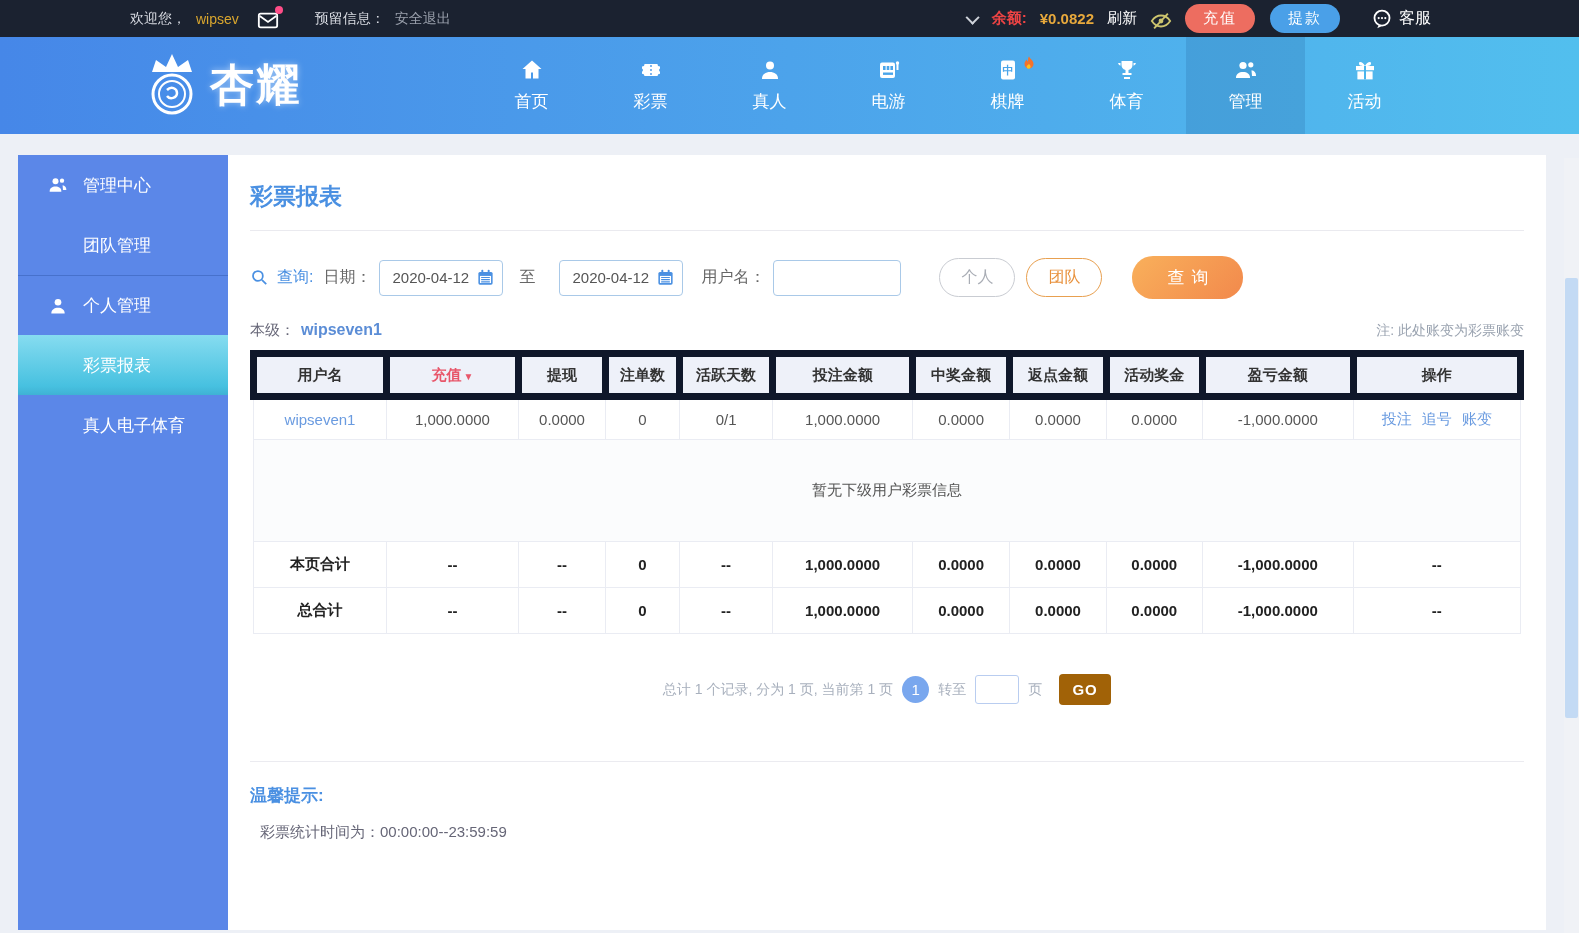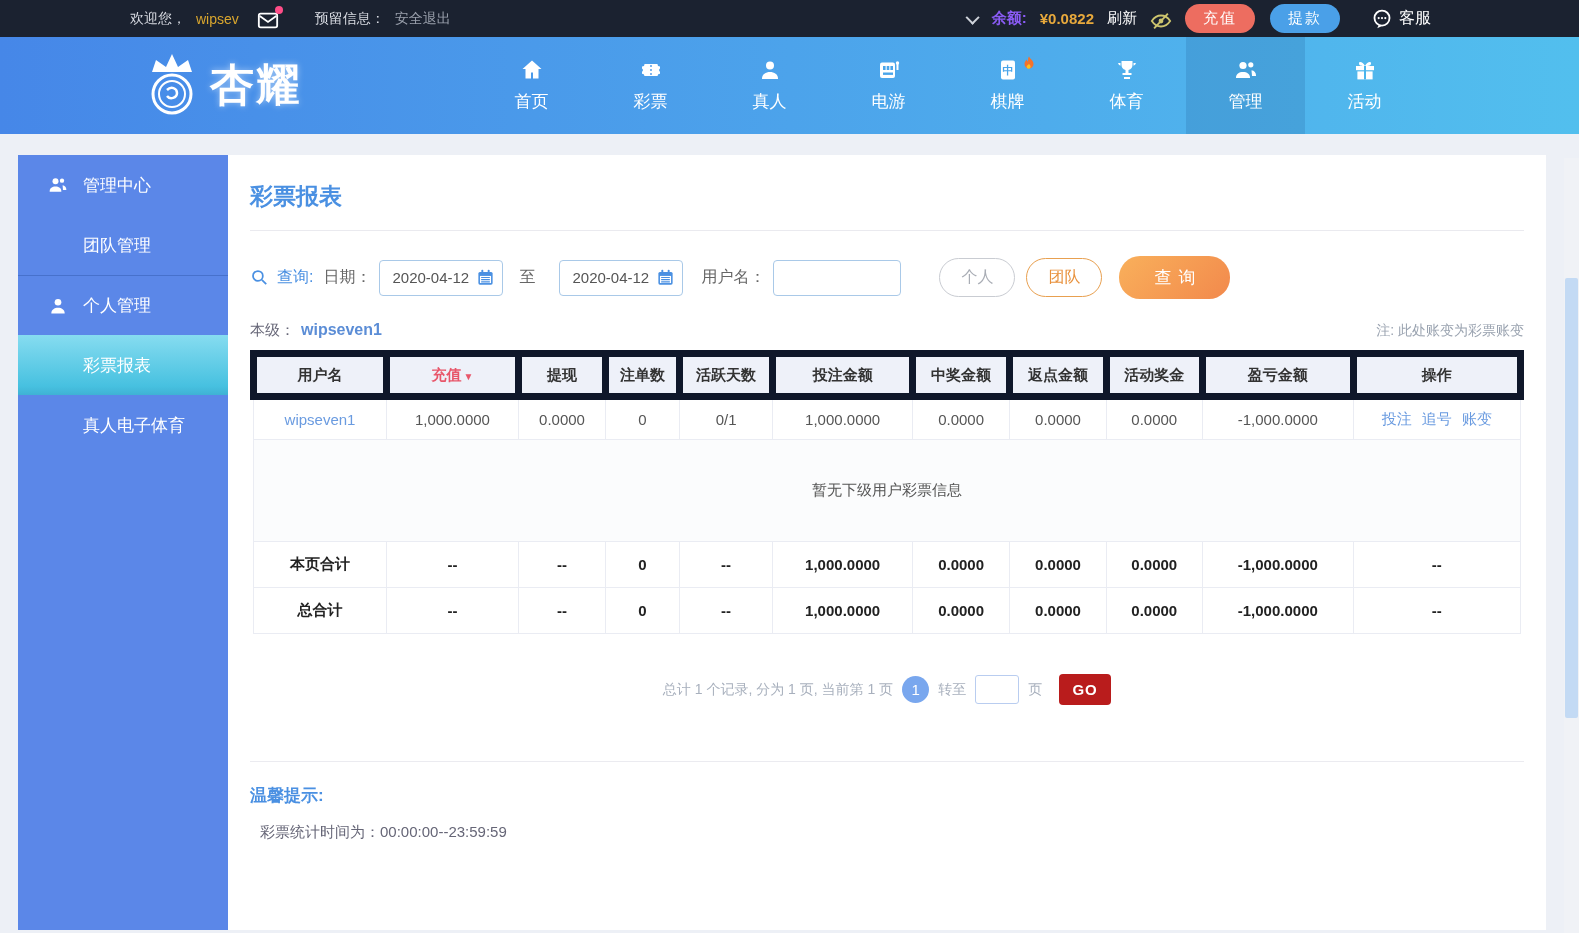--- a/index.html
+++ b/index.html
@@ -11,21 +11,21 @@
   .topbar { height:37px; background:#1b2230; display:flex; align-items:center; color:#d8dbe2; font-size:14px; }
   .topbar-left { margin-left:130px; display:flex; align-items:center; gap:10px; }
   .welcome { color:#d8dbe2; }
   .username-top { color:#d9a62e; }
   .mail-wrap { position:relative; margin-left:8px; cursor:pointer; width:22px; height:18px; color:#fff; }
   .mail-dot { position:absolute; top:-4px; right:-4px; width:8px; height:8px; border-radius:50%; background:#ff4d88; }
   .reserved { margin-left:26px; color:#d8dbe2; }
   .logout { color:#9aa0ac; cursor:pointer; }
   .topbar-right { margin-left:auto; margin-right:148px; display:flex; align-items:center; gap:13px; }
   .chev { width:10px; height:10px; border-left:2px solid #cfd3da; border-bottom:2px solid #cfd3da; transform:rotate(-45deg) translateY(-2px); cursor:pointer; }
-  .balance-label { color:#8b5cf6; font-weight:bold; font-size:15px; }
+  .balance-label { color:#ef4444; font-weight:bold; font-size:15px; }
   .balance-value { color:#e8a93c; font-weight:bold; font-size:15px; }
   .refresh { color:#fff; cursor:pointer; font-size:15px; }
   .eye { color:#cdc56e; width:22px; height:18px; cursor:pointer; }
   .pill-btn { border:none; color:#fff; font-size:15px; padding:5px 18px; border-radius:16px; cursor:pointer; letter-spacing:2px; }
   .btn-deposit { background:#ed6d60; }
   .btn-withdraw { background:#4aa0e8; margin-left:2px; }
   .service { display:flex; align-items:center; gap:6px; color:#fff; font-size:16px; cursor:pointer; margin-left:18px; }
   .service svg { width:22px; height:22px; }
 
   
@@ -60,42 +60,42 @@
   .query-label { color:#4a90e2; margin:0 10px 0 8px; }
   .date-wrap { position:relative; margin-left:8px; }
   .date-input { width:124px; height:36px; border:1px solid #a9c9e8; border-radius:4px; font-size:15px; color:#555; padding:0 32px 0 12px; font-family:inherit; background:#fff; }
   .cal-icon { position:absolute; right:8px; top:8px; width:19px; height:19px; color:#4a90e2; cursor:pointer; }
   .to-label { margin:0 16px; }
   .uname-label { margin-left:18px; margin-right:8px; }
   .uname-input { width:128px; height:36px; border:1px solid #a9c9e8; border-radius:4px; font-size:15px; padding:0 10px; font-family:inherit; }
   .scope-btn { background:#fff; font-size:16px; padding:8px 21px; border-radius:20px; cursor:pointer; font-family:inherit; }
   .btn-personal { margin-left:38px; border:1px solid #c9ccd2; color:#a9adb5; }
   .btn-team { margin-left:11px; border:1px solid #e8a050; color:#e8913c; }
-  .btn-query { margin-left:17px; border:none; background:linear-gradient(135deg,#f9b05b,#f2894c); color:#fff; font-size:17px; padding:10px 28px; border-radius:21px; letter-spacing:7px; text-indent:7px; cursor:pointer; font-family:Liberation Mono, monospace; }
+  .btn-query { margin-left:30px; border:none; background:linear-gradient(135deg,#f9b05b,#f2894c); color:#fff; font-size:17px; padding:10px 28px; border-radius:21px; letter-spacing:7px; text-indent:7px; cursor:pointer; font-family:Liberation Mono, monospace; }
 
   .level-row { margin-top:22px; display:flex; align-items:baseline; }
   .level-label { font-size:15px; color:#667; }
   .level-user { font-size:16px; font-weight:bold; color:#5b8dd6; margin-left:6px; }
   .note { margin-left:auto; font-size:14px; color:#9aa3b0; }
 
   table.report { margin-top:10px; width:100%; border-collapse:collapse; table-layout:fixed; }
   .report th { height:43px; background:#eef1f9; font-size:15px; color:#333; font-weight:bold; border:7px solid #0f172a; }
   .report td { height:43px; text-align:center; font-size:15px; color:#555; border:1px solid #eaecf3; }
   .sort-col { color:#e8566a !important; cursor:pointer; }
   .sort-arrow { font-size:10px; margin-left:2px; color:#e8566a; }
   .cell-link { color:#6a9be0; cursor:pointer; }
   .neg { color:#e23b3b; }
   .act-link { color:#6a9be0; cursor:pointer; margin:0 3px; }
   .empty-cell { height:102px !important; background:#fbfcfd; color:#556; font-size:15px; }
   .total-row td { height:46px; font-weight:bold; color:#222; }
 
   .pagination { margin-top:40px; display:flex; justify-content:center; align-items:center; gap:9px; font-size:14px; color:#a8b0bd; }
   .page-circle { width:27px; height:27px; border-radius:50%; background:#79a7ee; color:#fff; display:flex; align-items:center; justify-content:center; font-size:15px; cursor:pointer; }
   .goto-input { width:44px; height:29px; border:1px solid #b9cdf0; border-radius:3px; }
-  .go-btn { width:52px; height:31px; background:#b91c1c; border:none; color:#fff; font-size:15px; font-weight:bold; border-radius:4px; letter-spacing:1px; cursor:pointer; font-family:inherit;margin-left:8px; }
+  .go-btn { width:52px; height:31px; background:#a16207; border:none; color:#fff; font-size:15px; font-weight:bold; border-radius:4px; letter-spacing:1px; cursor:pointer; font-family:inherit;margin-left:8px; }
 
   .tips { margin-top:56px; border-top:1px solid #ebebf0; padding-top:22px; }
   .tips-title { color:#4a90e2; font-weight:bold; font-size:17px; }
   .tips-line { margin-top:16px; padding-left:10px; color:#667; font-size:15px; }
 
   .scrollbar { position:absolute; right:0; top:158px; width:15px; height:775px; background:#f0f2f6; }
   .scroll-thumb { position:absolute; left:1px; top:120px; width:13px; height:440px; background:#c3daf4; border-radius:2px; }
 </style>
 </head>
 <body>

